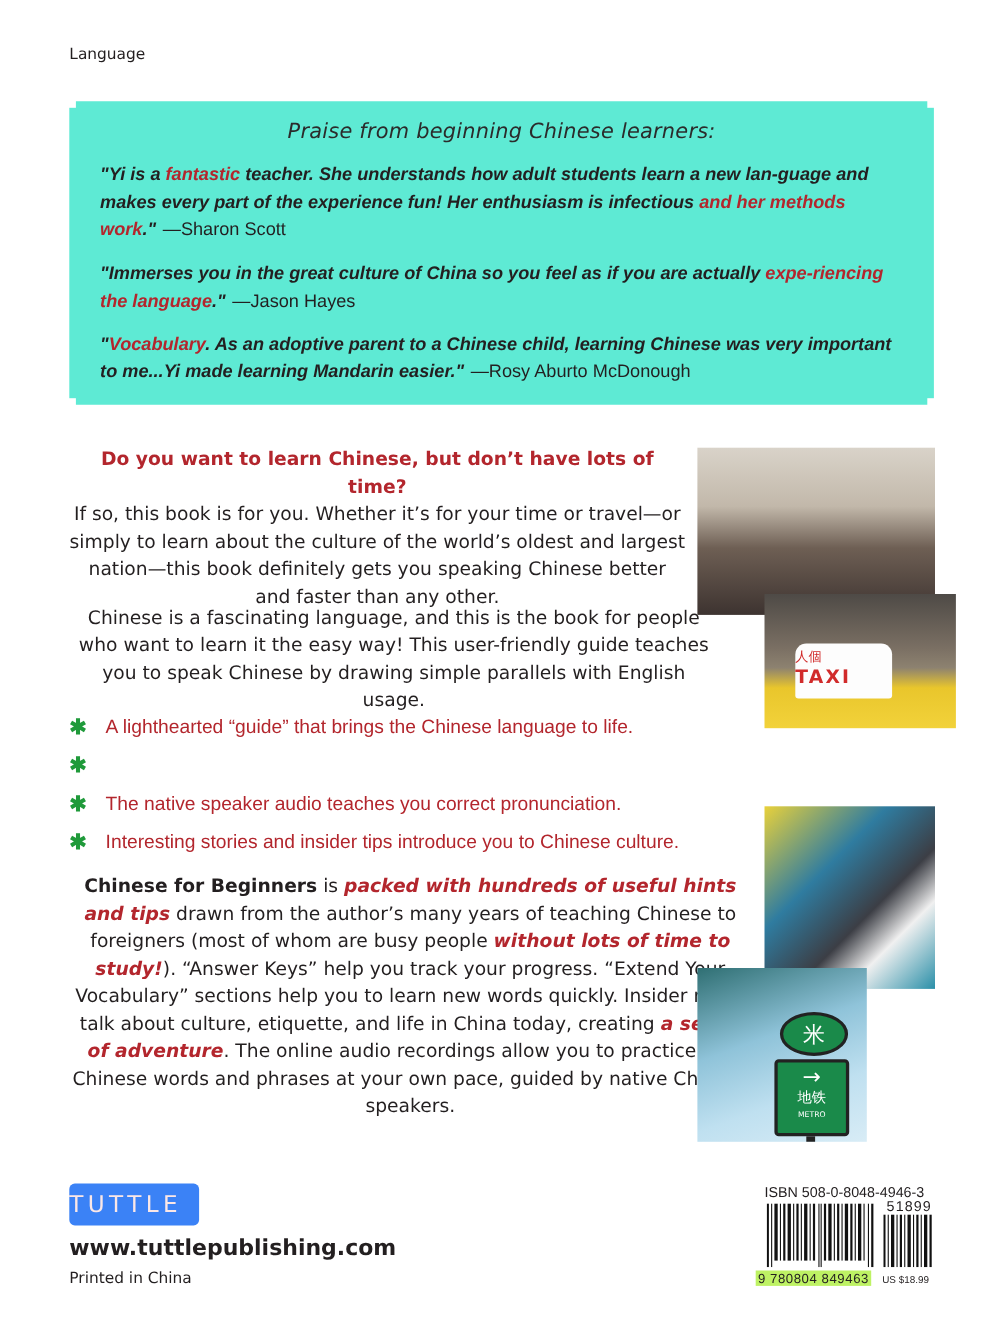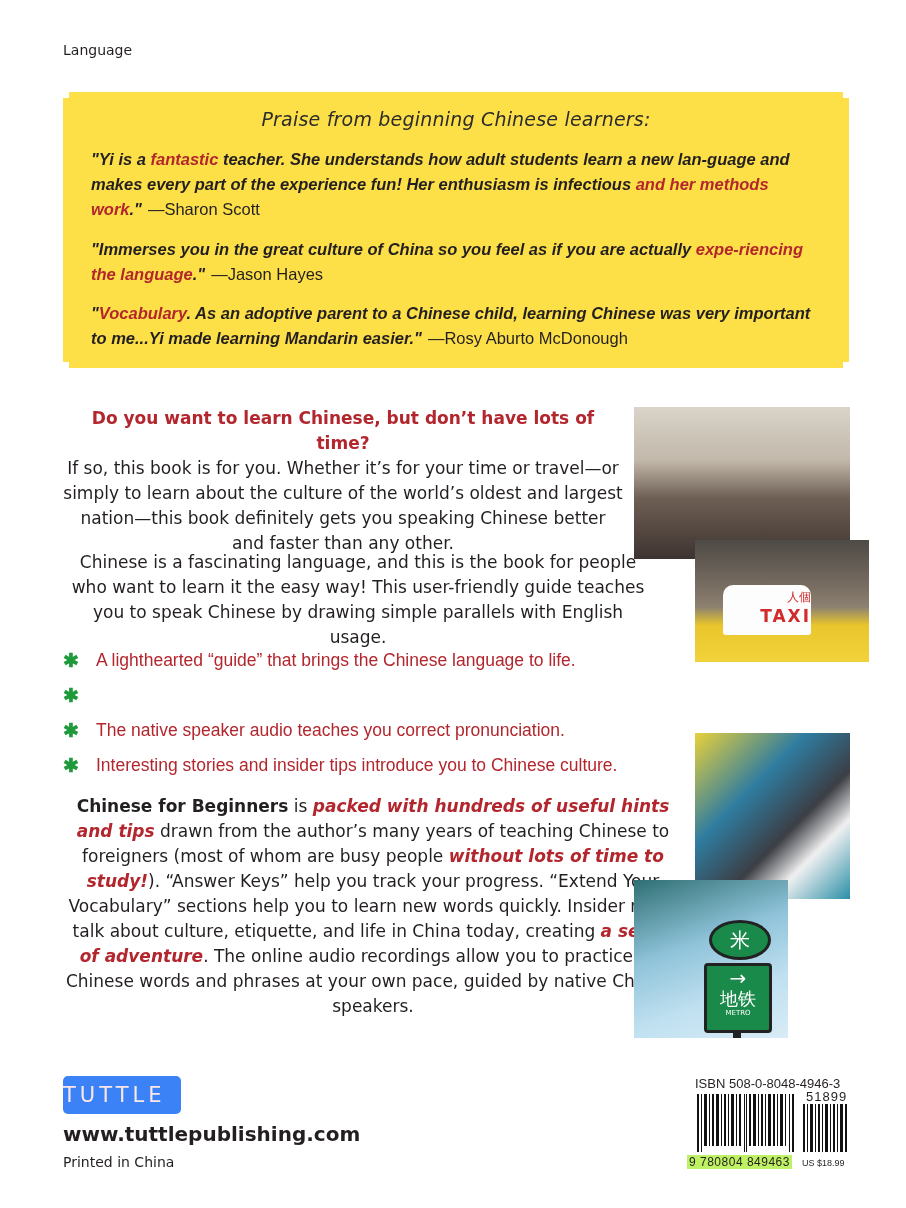--- a/index.html
+++ b/index.html
@@ -4,21 +4,21 @@
 <style>
   html, body { margin: 0; padding: 0; }
   body {
     width: 906px; height: 1208px; background: #ffffff; position: relative;
     font-family: "DejaVu Sans", sans-serif; color: #231f20; overflow: hidden;
   }
   .category { position: absolute; left: 63px; top: 42px; font-size: 14px; color: #231f20; }
 
   .praise-box {
     position: absolute; left: 63px; top: 92px; width: 786px; height: 276px;
-    background: #fde047; border-radius: 3px;
+    background: #5eead4; border-radius: 3px;
   }
   .praise-box .notch { position: absolute; width: 8px; height: 8px; background: #fff; }
   .praise-title {
     position: absolute; left: 0; top: 16px; width: 100%; text-align: center;
     font-style: italic; font-size: 19px; color: #2b2b2b; letter-spacing: 0.2px;
   }
   .quote {
     position: absolute; left: 28px; width: 730px;
     font-size: 16.5px; font-style: italic; font-weight: bold; line-height: 25px; color: #231f20;
     font-family: "Liberation Sans", sans-serif;
@@ -41,31 +41,31 @@
   .photo-couple { left: 634px; top: 407px; width: 216px; height: 152px;
     background: linear-gradient(180deg,#d9d3c9 0%,#c2b8aa 35%,#6e5f54 60%,#3d3330 100%); }
   .photo-taxi { left: 695px; top: 540px; width: 174px; height: 122px;
     background: linear-gradient(180deg,#4e4a46 0%,#7a6f63 40%,#8d8270 55%,#e9c62c 70%,#f2d23a 100%); }
   .photo-phone { left: 695px; top: 733px; width: 155px; height: 166px;
     background: linear-gradient(135deg,#e9d13b 0%,#2f7ca0 35%,#3c3e45 60%,#f0f0f0 75%,#2a8fa8 100%); }
   .photo-metro { left: 634px; top: 880px; width: 154px; height: 158px;
     background: linear-gradient(160deg,#2f6f73 0%,#8fc3d9 40%,#bfe0f0 70%,#d8ecf6 100%); }
 
   .taxi-sign { position: absolute; left: 28px; top: 45px; width: 88px; height: 50px;
-    background: #fdfdfd; border-radius: 10px 10px 3px 3px; text-align: right; }
+    background: #fdfdfd; border-radius: 10px 10px 3px 3px; text-align: left; }
   .taxi-sign .cn { font-size: 12px; color: #d12b2b; margin-top: 4px; }
   .taxi-sign .en { font-size: 17px; font-weight: bold; color: #d12b2b; letter-spacing: 2px; }
 
   .metro-sign { position: absolute; left: 70px; top: 40px; width: 66px; }
   .metro-circle { width: 56px; height: 34px; margin-left: 5px; border-radius: 50%; background: #1a8a4a;
     border: 3px solid #222; color: #fff; text-align: center; font-size: 20px; line-height: 34px; }
   .metro-board { width: 62px; height: 64px; margin-top: 3px; background: #1a8a4a; border: 3px solid #222;
     border-radius: 4px; color: #fff; text-align: center; }
   .metro-board .arrow { font-size: 20px; line-height: 24px; }
-  .metro-board .cn { font-size: 18px; line-height: 18px; }
+  .metro-board .cn { font-size: 13px; line-height: 18px; }
   .metro-board .en { font-size: 7px; line-height: 10px; }
   .metro-pole { width: 8px; height: 40px; background: #222; margin-left: 29px; }
 
   .logo { position: absolute; left: 63px; top: 1076px; width: 118px; height: 38px; background: #3b82f6;
     border-radius: 5px; color: #fbe7e7; font-size: 21px; letter-spacing: 4px; text-align: left; line-height: 38px;
     font-family: "DejaVu Sans", sans-serif; }
   .website { position: absolute; left: 63px; top: 1122px; font-size: 20px; font-weight: bold; color: #231f20; }
   .printed { position: absolute; left: 63px; top: 1154px; font-size: 14px; color: #231f20; }
 
   .isbn { position: absolute; left: 695px; top: 1076px; font-size: 13px; color: #231f20;

